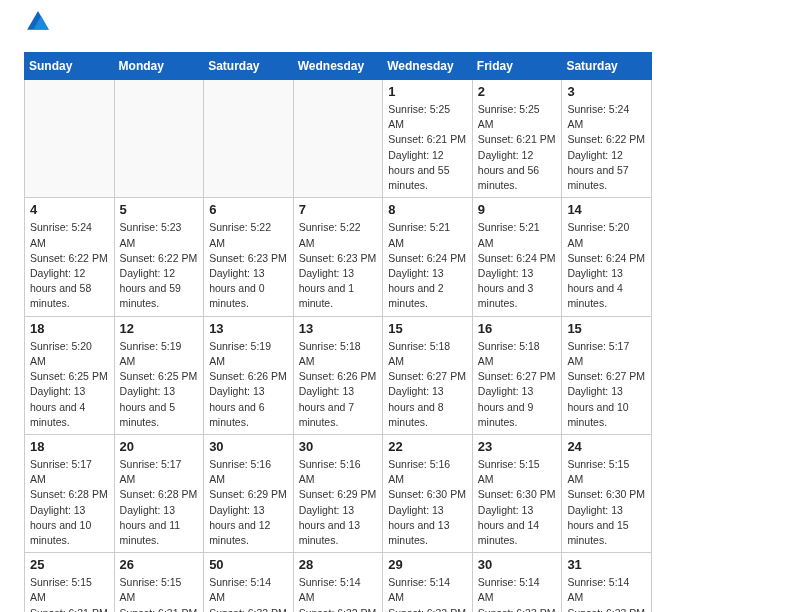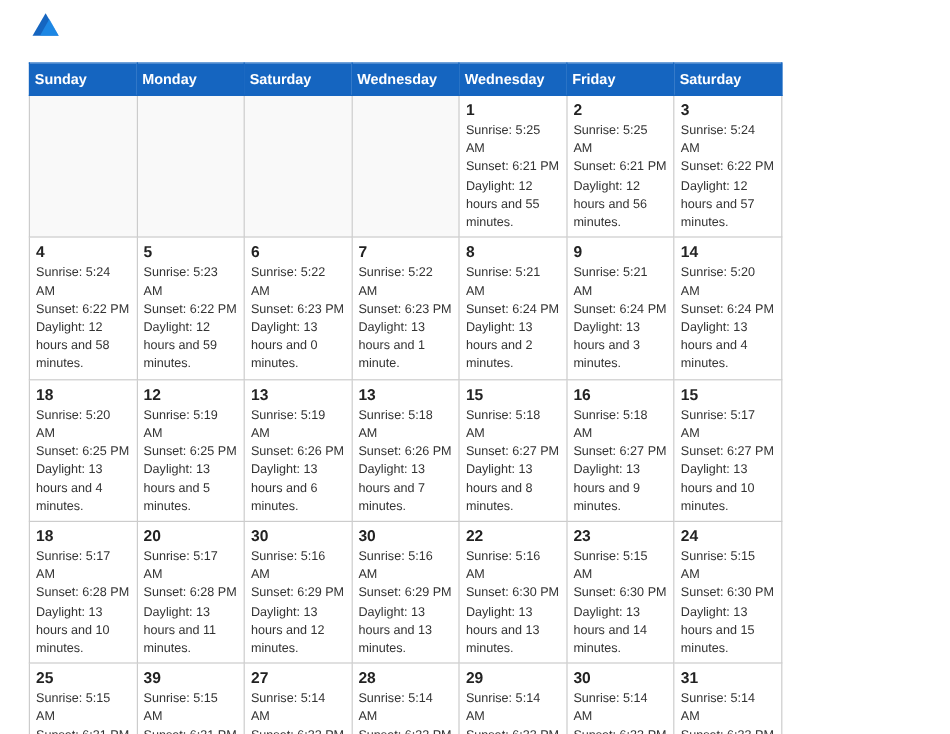--- a/index.html
+++ b/index.html
@@ -233,25 +233,25 @@
             <div class="day-number">24</div>
             <div class="day-info">Sunrise: 5:15 AM<br>Sunset: 6:30 PM<br>Daylight: 13 hours and 15 minutes.</div>
           </td>
         </tr>
         <tr>
           <td>
             <div class="day-number">25</div>
             <div class="day-info">Sunrise: 5:15 AM<br>Sunset: 6:31 PM<br>Daylight: 13 hours and 15 minutes.</div>
           </td>
           <td>
-            <div class="day-number">39</div>
+            <div class="day-number">26</div>
             <div class="day-info">Sunrise: 5:15 AM<br>Sunset: 6:31 PM<br>Daylight: 13 hours and 16 minutes.</div>
           </td>
           <td>
-            <div class="day-number">27</div>
+            <div class="day-number">50</div>
             <div class="day-info">Sunrise: 5:14 AM<br>Sunset: 6:32 PM<br>Daylight: 13 hours and 17 minutes.</div>
           </td>
           <td>
             <div class="day-number">28</div>
             <div class="day-info">Sunrise: 5:14 AM<br>Sunset: 6:32 PM<br>Daylight: 13 hours and 17 minutes.</div>
           </td>
           <td>
             <div class="day-number">29</div>
             <div class="day-info">Sunrise: 5:14 AM<br>Sunset: 6:33 PM<br>Daylight: 13 hours and 18 minutes.</div>
           </td>

